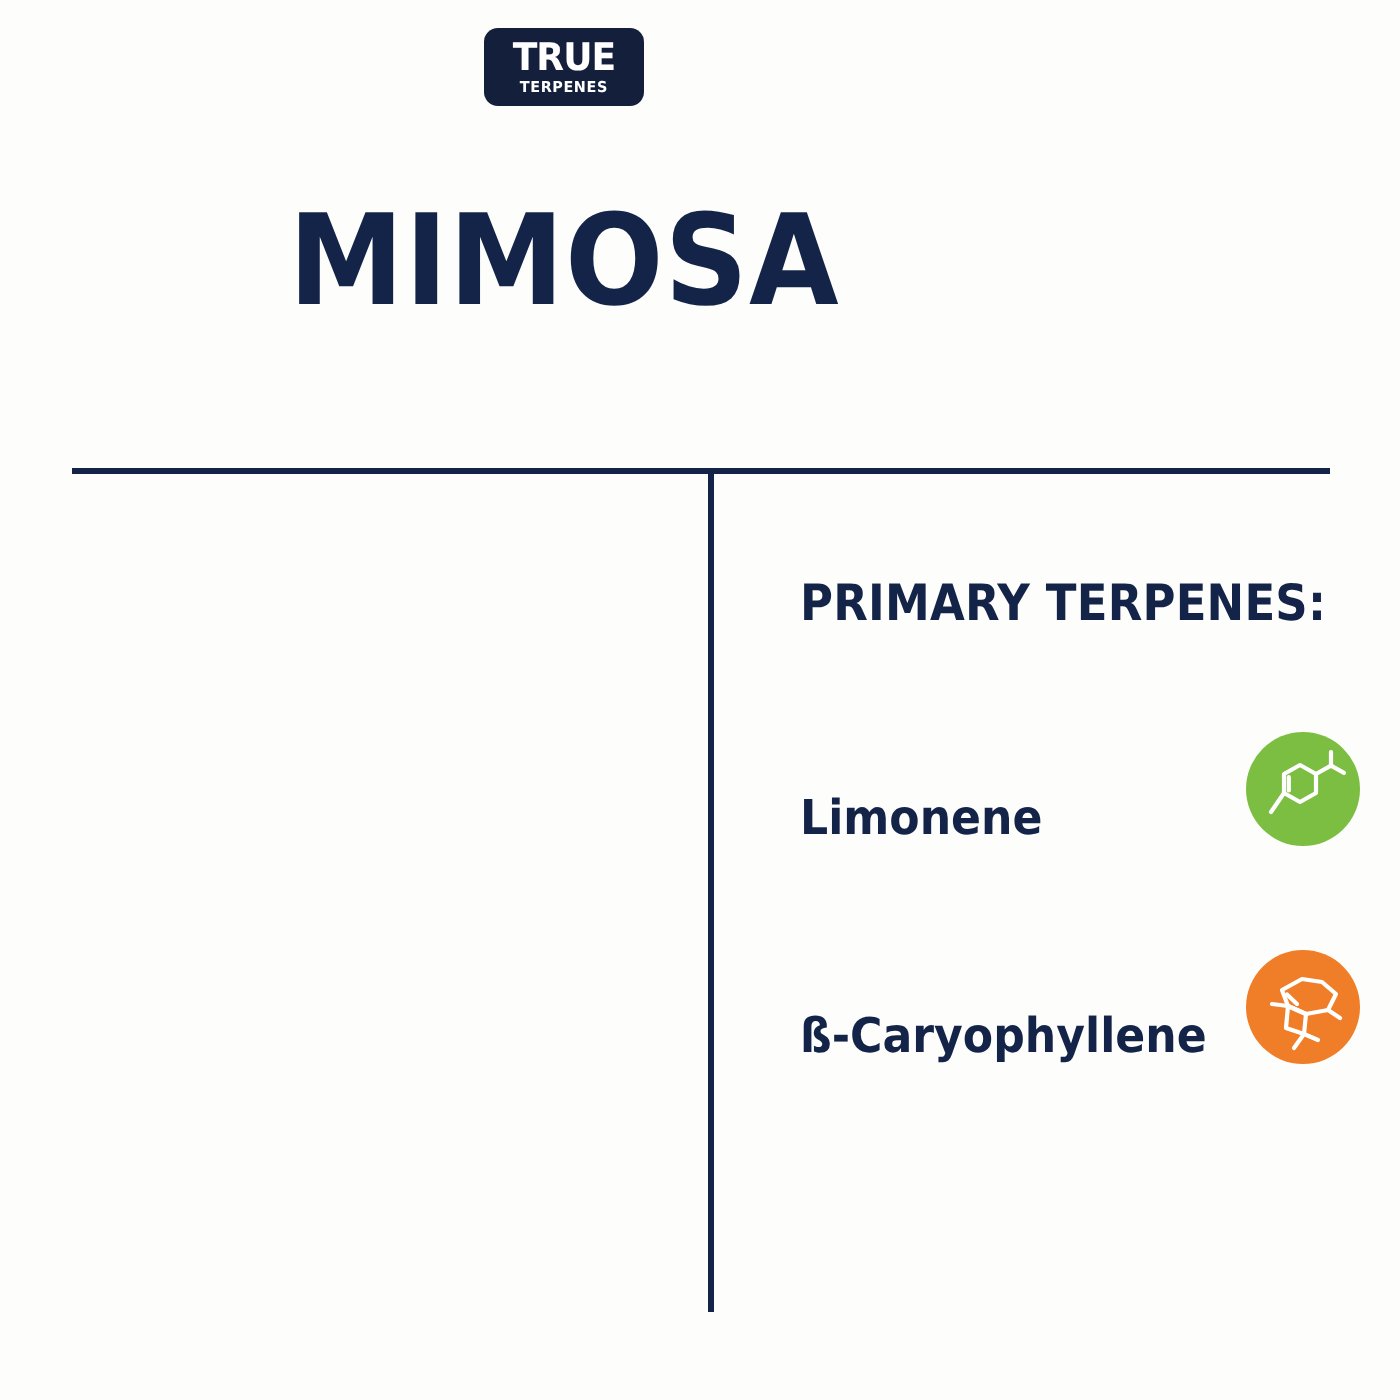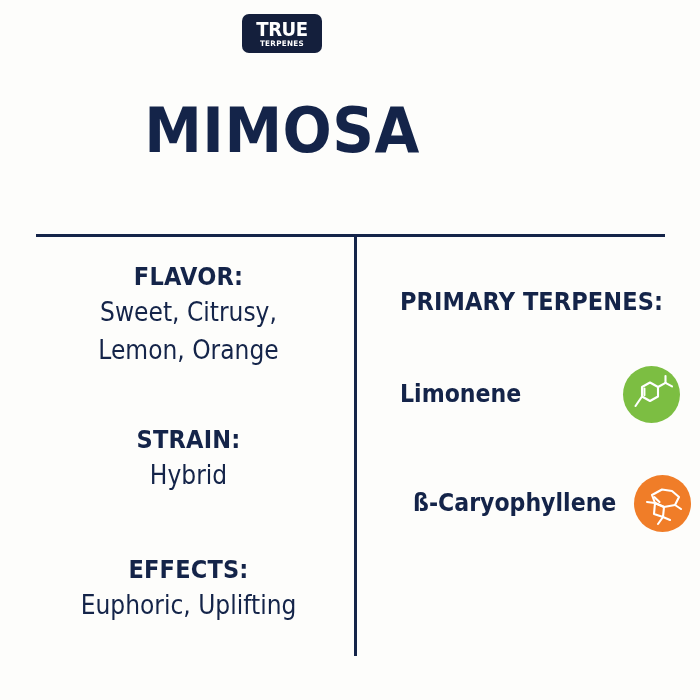--- a/index.html
+++ b/index.html
@@ -138,26 +138,26 @@
     font-weight: bold;
     font-size: 25px;
     line-height: 1.1;
     letter-spacing: 0.1px;
     transform: scaleX(0.9);
     transform-origin: left center;
     white-space: nowrap;
   }
   .terpene-row {
     display: flex;
-    align-items: center;
+    align-items: flex-end;
     justify-content: space-between;
     height: 57px;
   }
   #terpene-row-0 { margin-top: 50px; }
-  #terpene-row-1 { margin-top: 52px; margin-left: 13px; }
+  #terpene-row-1 { margin-top: 52px; }
   #terpene-row-2 { margin-top: 52px; }
 
   .terpene-name {
     font-family: "DejaVu Sans", sans-serif;
     font-weight: bold;
     font-size: 24px;
     line-height: 1.1;
     transform: scaleX(0.92);
     transform-origin: left center;
     white-space: nowrap;
@@ -184,39 +184,20 @@
       <div id="logo-true">TRUE</div>
       <div id="logo-terpenes">TERPENES</div>
     </div>
   </div>
 
   <div id="strain-title">MIMOSA</div>
 
   <div id="divider-horizontal" style="background: rgb(20, 36, 73);"></div>
   <div id="divider-vertical" style="background: rgb(20, 36, 73);"></div>
 
-  <div id="left-col">
-
-    <div id="block-flavor">
-      <div class="block-heading">FLAVOR:</div>
-      <div class="block-value">Sweet, Citrusy,</div>
-      <div class="block-value">Lemon, Orange</div>
-    </div>
-
-    <div id="block-strain">
-      <div class="block-heading">STRAIN:</div>
-      <div class="block-value">Hybrid</div>
-    </div>
-
-    <div id="block-effects">
-      <div class="block-heading">EFFECTS:</div>
-      <div class="block-value">Euphoric, Uplifting</div>
-    </div>
-
-  </div>
 
   <div id="right-col">
 
     <div id="terpenes-heading">PRIMARY TERPENES:</div>
 
     <div class="terpene-row" id="terpene-row-0">
       <div class="terpene-name">Limonene</div>
       <div class="terpene-icon" style="background:#7cbe42;">
         <svg width="57" height="57" viewBox="0 0 57 57" aria-hidden="true">
           <g fill="none" stroke="#ffffff" stroke-width="2.1" stroke-linecap="round" stroke-linejoin="round">

